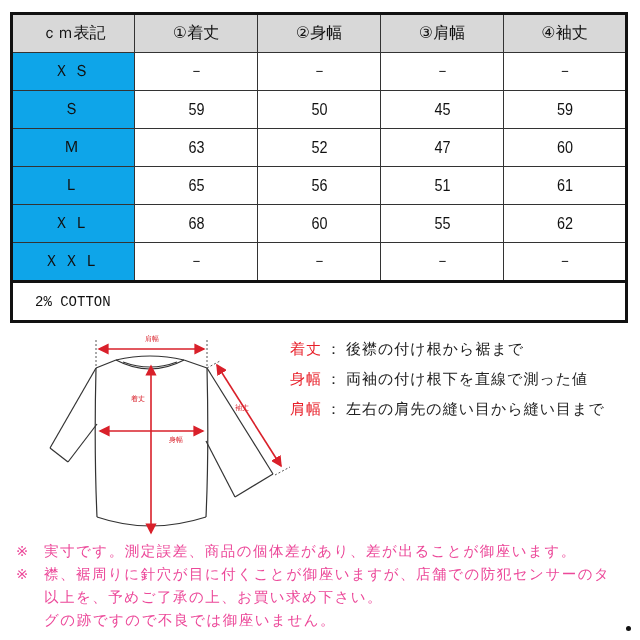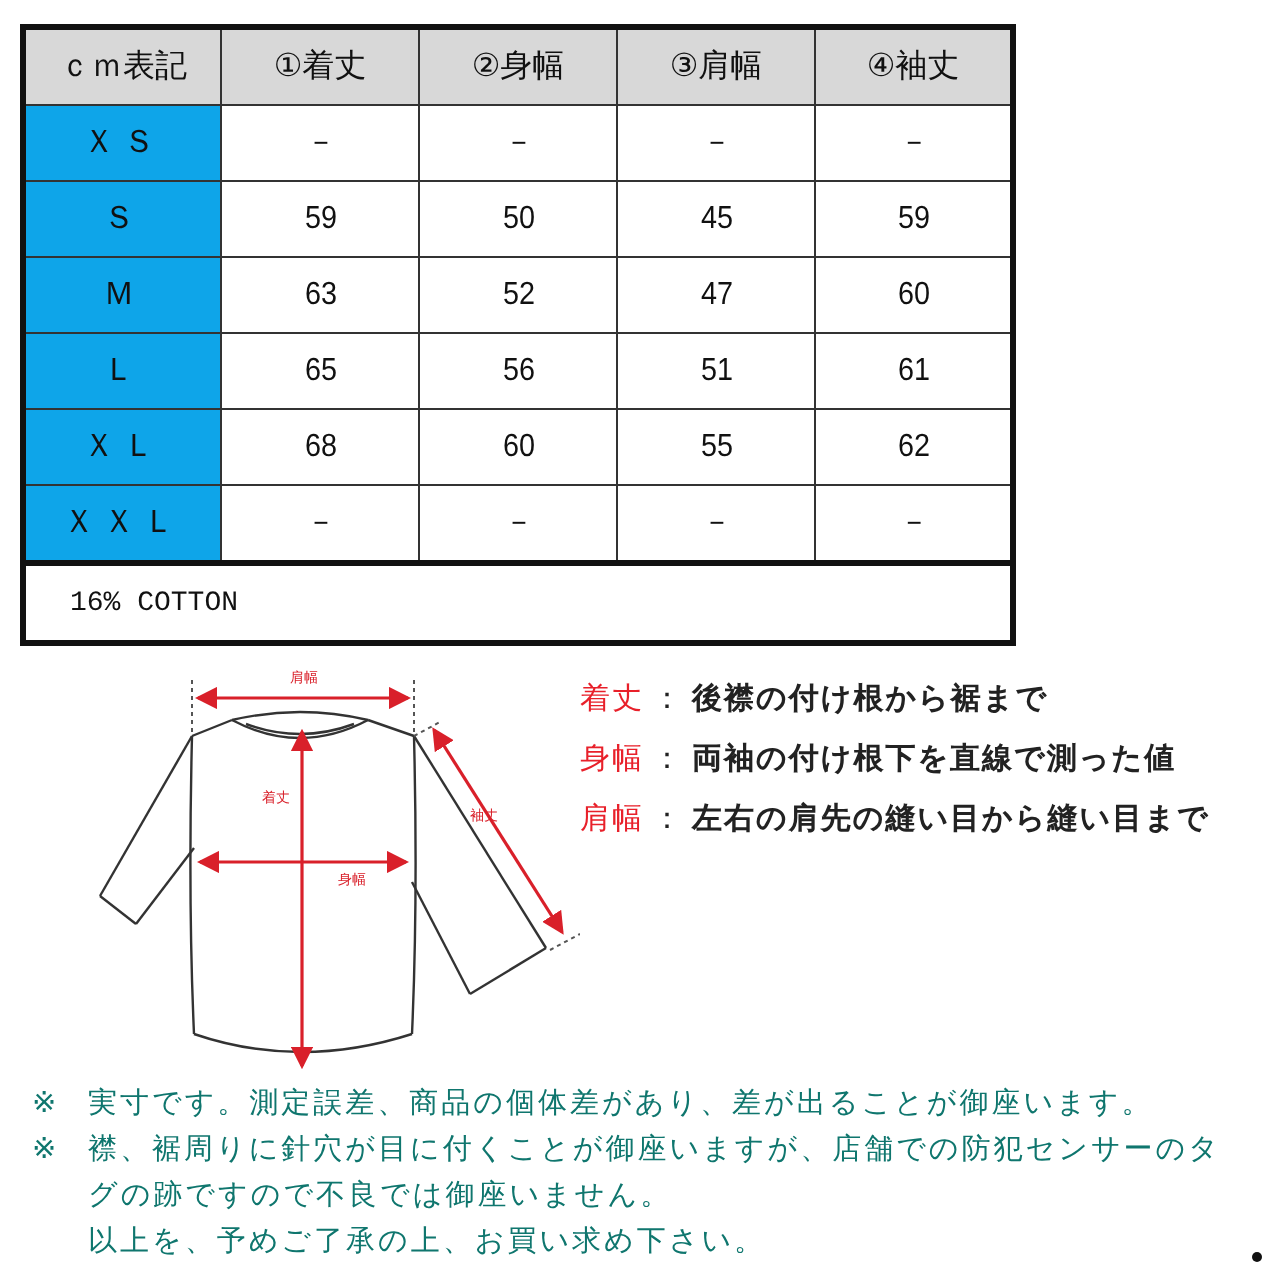--- a/index.html
+++ b/index.html
@@ -1,34 +1,34 @@
 <!DOCTYPE html>
 <html><head>
 <meta charset="utf-8">
 <style>
   html, body { margin: 0; padding: 0; background: #ffffff; }
   body { width: 640px; height: 640px; position: relative; overflow: hidden;
          font-family: "DejaVu Sans", "Liberation Sans", sans-serif; color: #111; }
-  .size-table { position: absolute; left: 10px; top: 12px; width: 498px;
+  .size-table { position: absolute; left: 10px; top: 12px; width: 618px;
                 border-collapse: collapse; border: 3px solid #111; table-layout: fixed; }
   .size-table td { border: 1px solid #333; height: 37px; text-align: center;
                    font-size: 16px; padding: 0; }
   .size-table td.hdr { background: #d8d8d8; }
   .size-table td.rowhdr { background: #0ea5e9; letter-spacing: 4px; }
   .size-table td.num { font-family: "Liberation Sans Narrow", "Liberation Sans", sans-serif; font-size: 16px; transform: scaleX(0.9); }
   .size-table tr.material td { text-align: left; padding-left: 22px; height: 37px;
                                font-family: "Liberation Mono", "DejaVu Sans Mono", monospace; font-size: 14px;
                                border-top: 3px solid #111; }
   .diagram { position: absolute; left: 20px; top: 330px; width: 270px; height: 210px; }
   .legend { position: absolute; left: 290px; top: 340px; }
   .legend-row { height: 30px; font-size: 15px; letter-spacing: 1px; white-space: nowrap; }
   .legend-term { color: #e8202a; }
   .legend-sep { color: #222; margin: 0 4px; }
-  .legend-desc { color: #222; font-weight: bold; }
-  .notes { position: absolute; left: 16px; top: 542px; width: 620px; color: #0f766e;
+  .legend-desc { color: #222; }
+  .notes { position: absolute; left: 16px; top: 542px; width: 620px; color: #ec4899;
            font-size: 14.5px; letter-spacing: 1.5px; }
   .note-line { height: 23px; white-space: nowrap; }
   .note-mark { display: inline-block; width: 28px; }
   .note-indent { display: inline-block; width: 28px; }
   .dot { position: absolute; left: 626px; top: 626px; width: 5px; height: 5px; background: #111; border-radius: 50%; }
 </style>
 </head>
 <body>
 
 <table class="size-table">
@@ -76,21 +76,21 @@
     <td class="num">62</td>
   </tr>
   <tr>
     <td class="rowhdr">ＸＸＬ</td>
     <td class="num">－</td>
     <td class="num">－</td>
     <td class="num">－</td>
     <td class="num">－</td>
   </tr>
   <tr class="material">
-    <td colspan="5">16% COTTON</td>
+    <td colspan="5">2% COTTON</td>
   </tr>
 </tbody>
   </table>
 
 <div class="diagram">
   <svg width="270" height="210" viewBox="0 0 270 210" xmlns="http://www.w3.org/2000/svg">
     <defs>
       <marker id="ah" markerWidth="7" markerHeight="7" refX="6" refY="3.5" orient="auto-start-reverse">
         <path d="M0,0 L7,3.5 L0,7 Z" fill="#d9202a"></path>
       </marker>
@@ -154,20 +154,20 @@
 </div>
 
 <div class="notes">
   <div class="note-line">
     <span class="note-mark">※</span><span>実寸です。測定誤差、商品の個体差があり、差が出ることが御座います。</span>
   </div>
   <div class="note-line">
     <span class="note-mark">※</span><span>襟、裾周りに針穴が目に付くことが御座いますが、店舗での防犯センサーのタ</span>
   </div>
   <div class="note-line">
-    <span class="note-indent"></span><span>グの跡ですので不良では御座いません。</span>
+    <span class="note-indent"></span><span>以上を、予めご了承の上、お買い求め下さい。</span>
   </div>
   <div class="note-line">
-    <span class="note-indent"></span><span>以上を、予めご了承の上、お買い求め下さい。</span>
+    <span class="note-indent"></span><span>グの跡ですので不良では御座いません。</span>
   </div>
 </div>
 
 <div class="dot"></div>
 
 </body></html>

